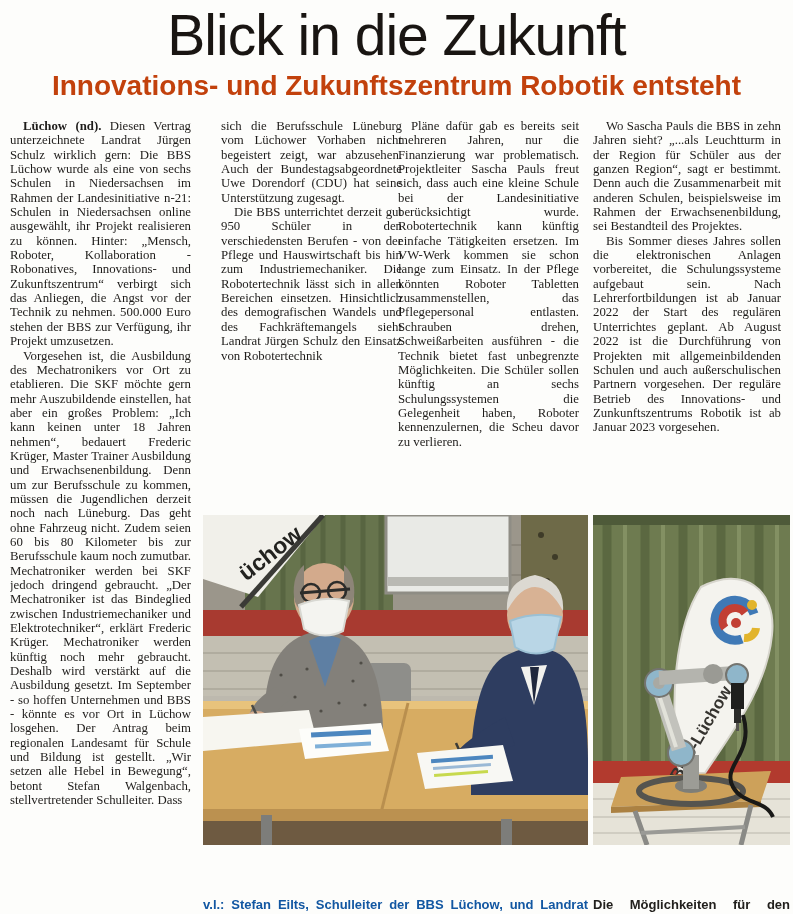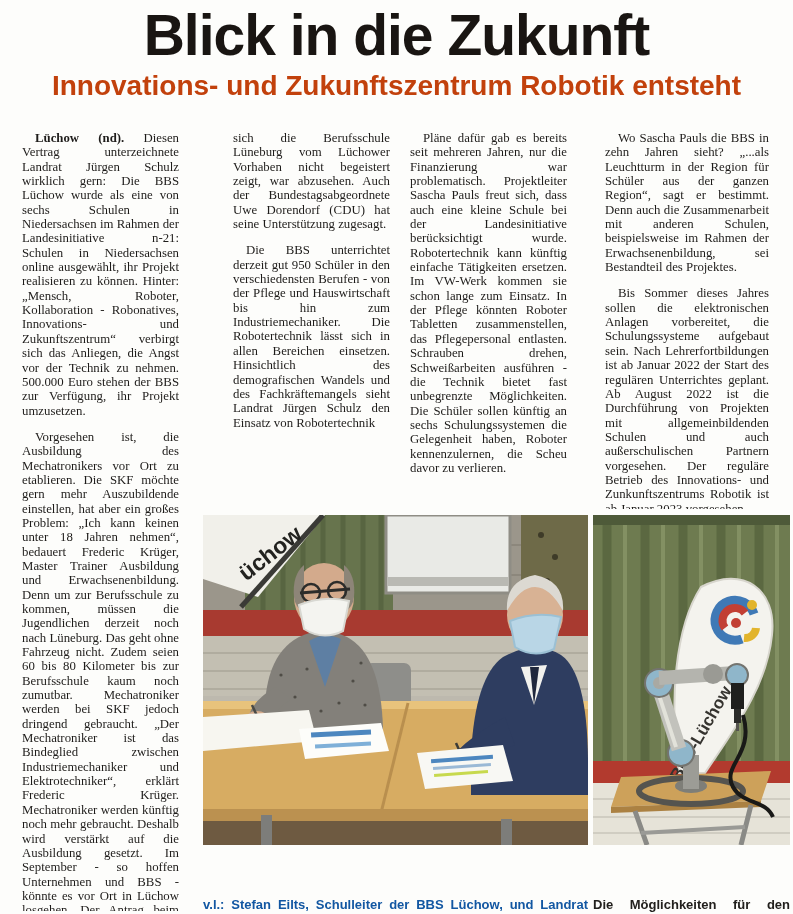--- a/index.html
+++ b/index.html
@@ -9,21 +9,21 @@
     background:#fdfdfb;
     overflow:hidden;
     font-family:"Liberation Serif", serif;
     color:#1e1c1a;
   }
   
   .masthead{position:absolute;left:0;top:0;width:793px;text-align:center;}
   .headline{
     margin:4px 0 0 0;
     font-family:"Liberation Sans", sans-serif;
-    font-weight:bold;
+    font-weight:normal;
     font-size:57px;
     line-height:62px;
     letter-spacing:-1px;
     color:#191512;
   }
   .subheadline{
     margin:4px 0 0 0;
     font-family:"Liberation Sans", sans-serif;
     font-weight:bold;
     font-size:28px;
@@ -33,21 +33,21 @@
   
   .col{
     position:absolute;
     top:119px;
     width:181px;
     font-size:12.8px;
     line-height:14.35px;
     text-align:justify;
     overflow:hidden;
   }
-  .col p{margin:12px;}
+  .col p{margin:0;}
   .col p.indent{text-indent:13px;}
   .col1{left:10px;height:792px;}
   .col2{left:221px;height:390px;}
   .col3{left:398px;height:390px;}
   .col4{left:593px;width:188px;height:390px;}
   .dateline{font-weight:bold;}
   .col1 p.first{text-indent:13px;}
   
   .photo{position:absolute;top:515px;overflow:hidden;background:#bdb9ae;}
   .photo-main{left:203px;width:385px;height:330px;}

